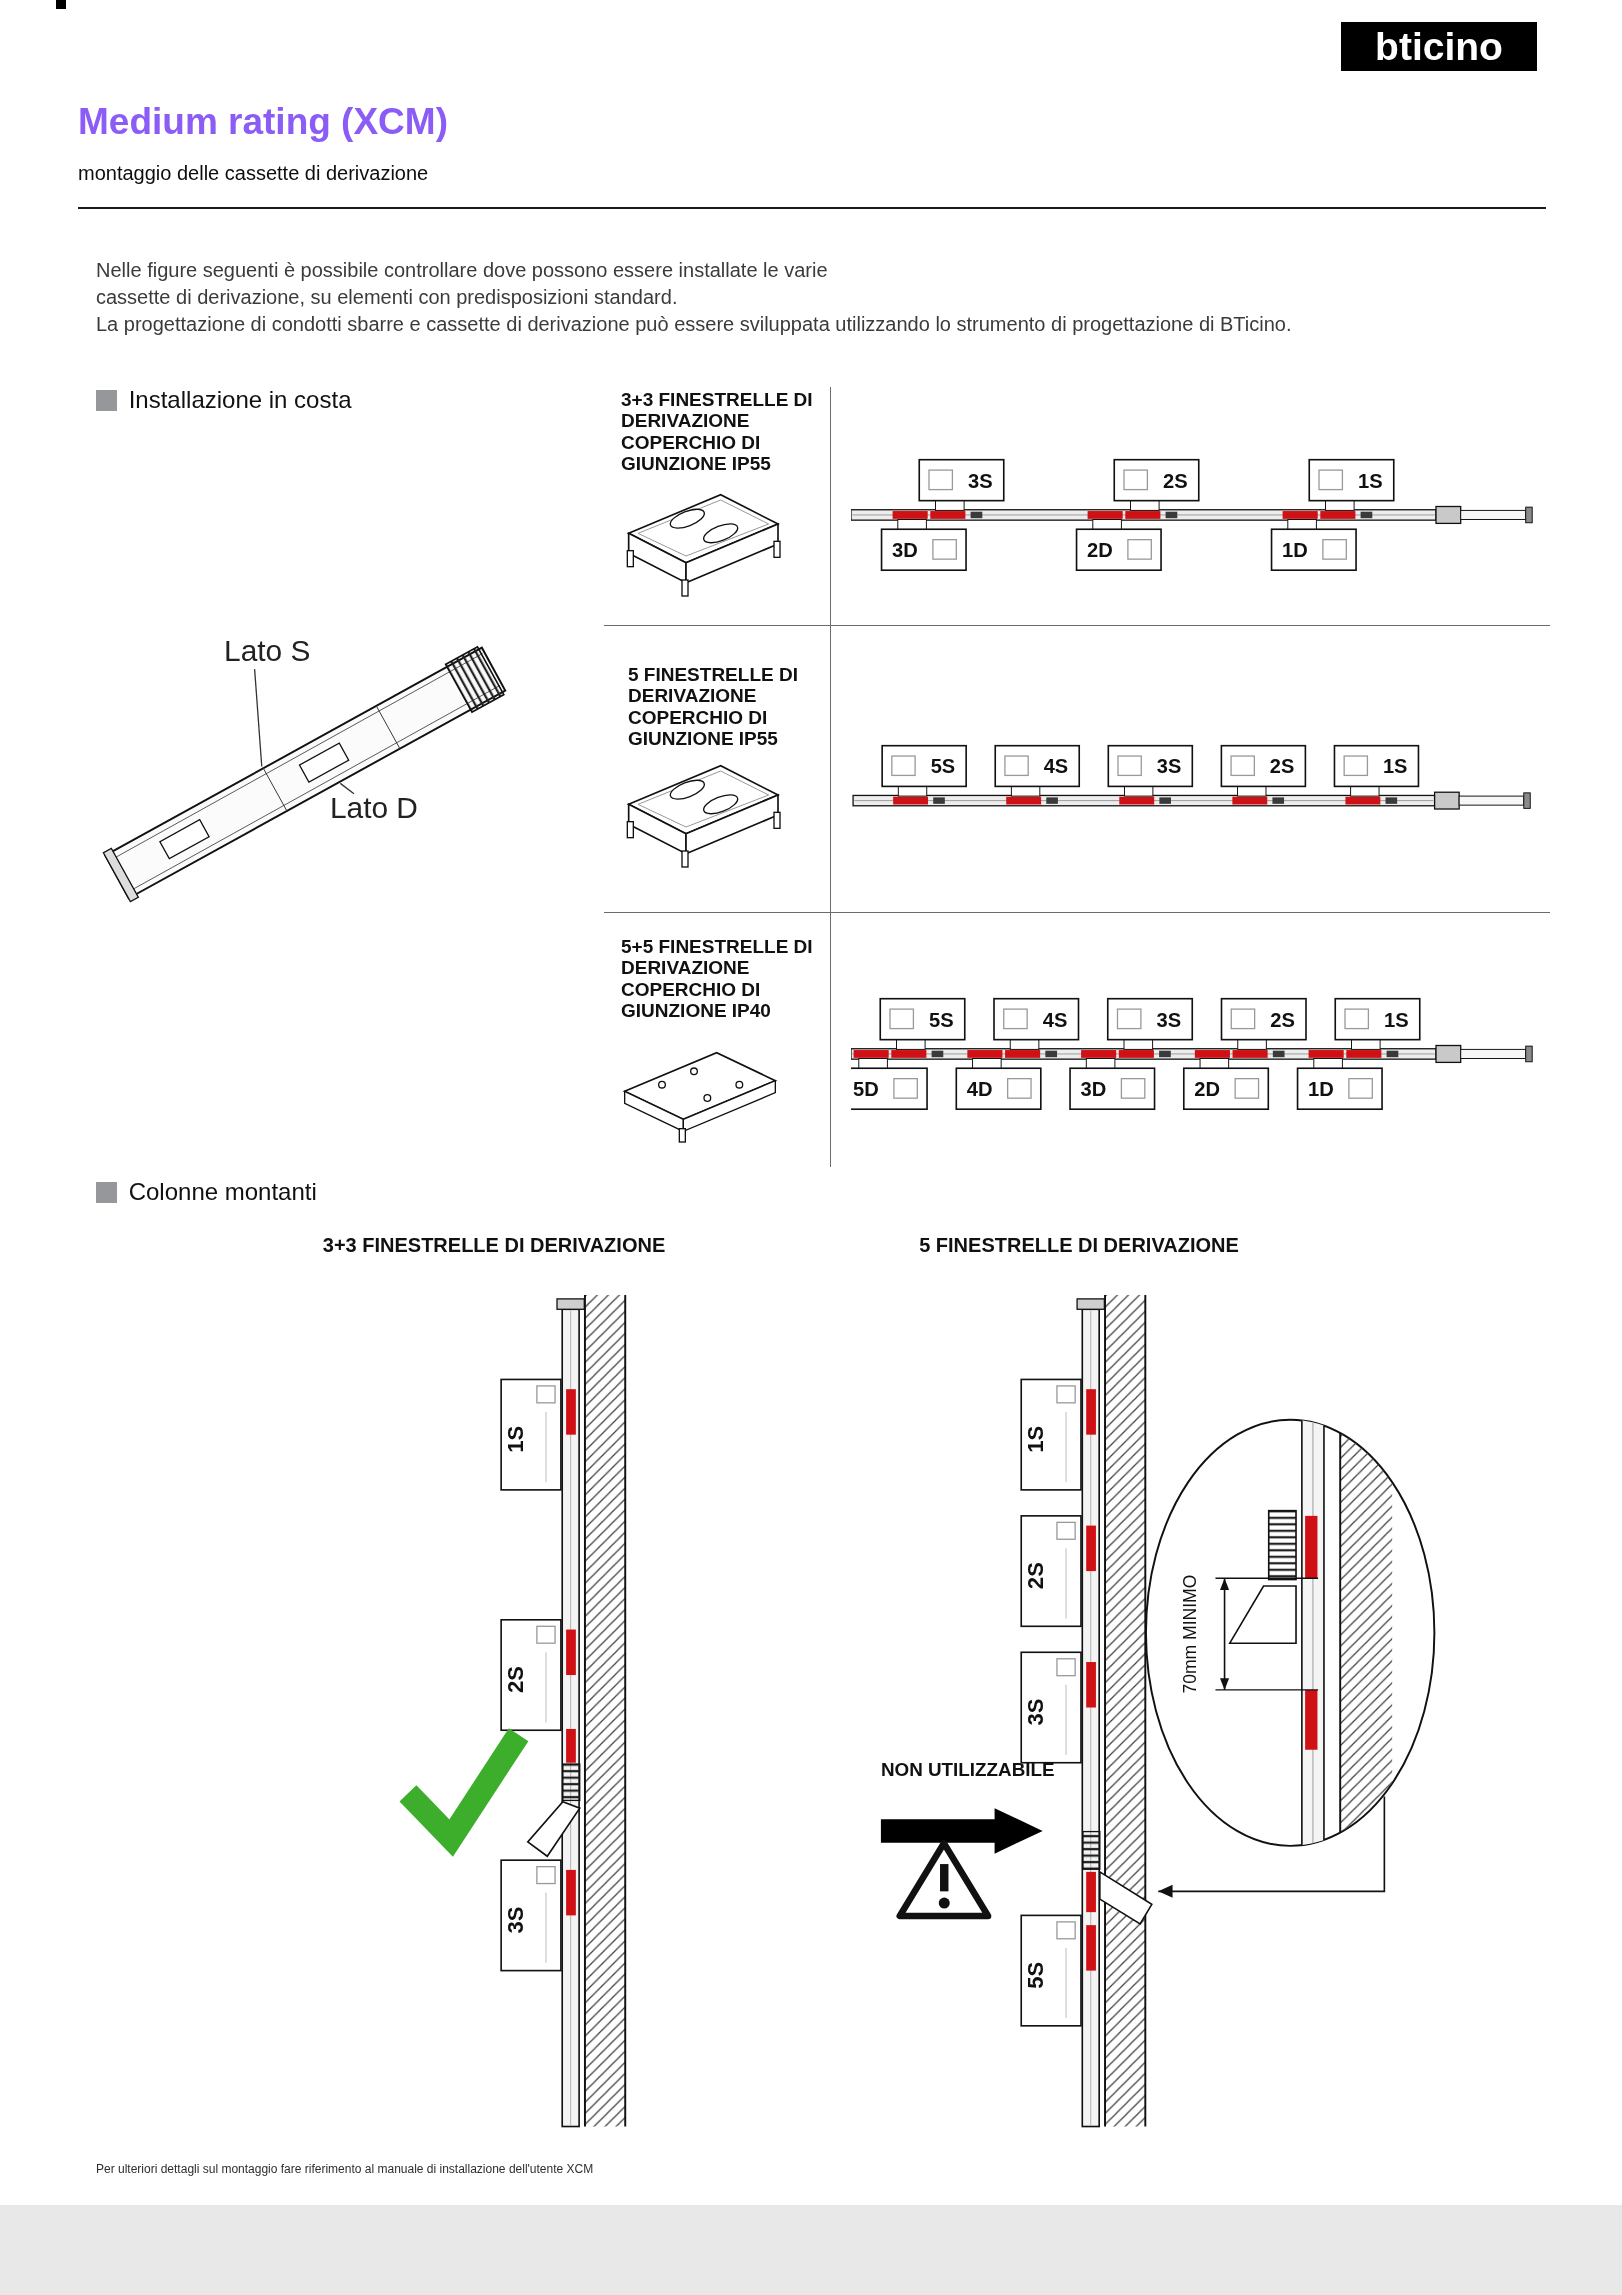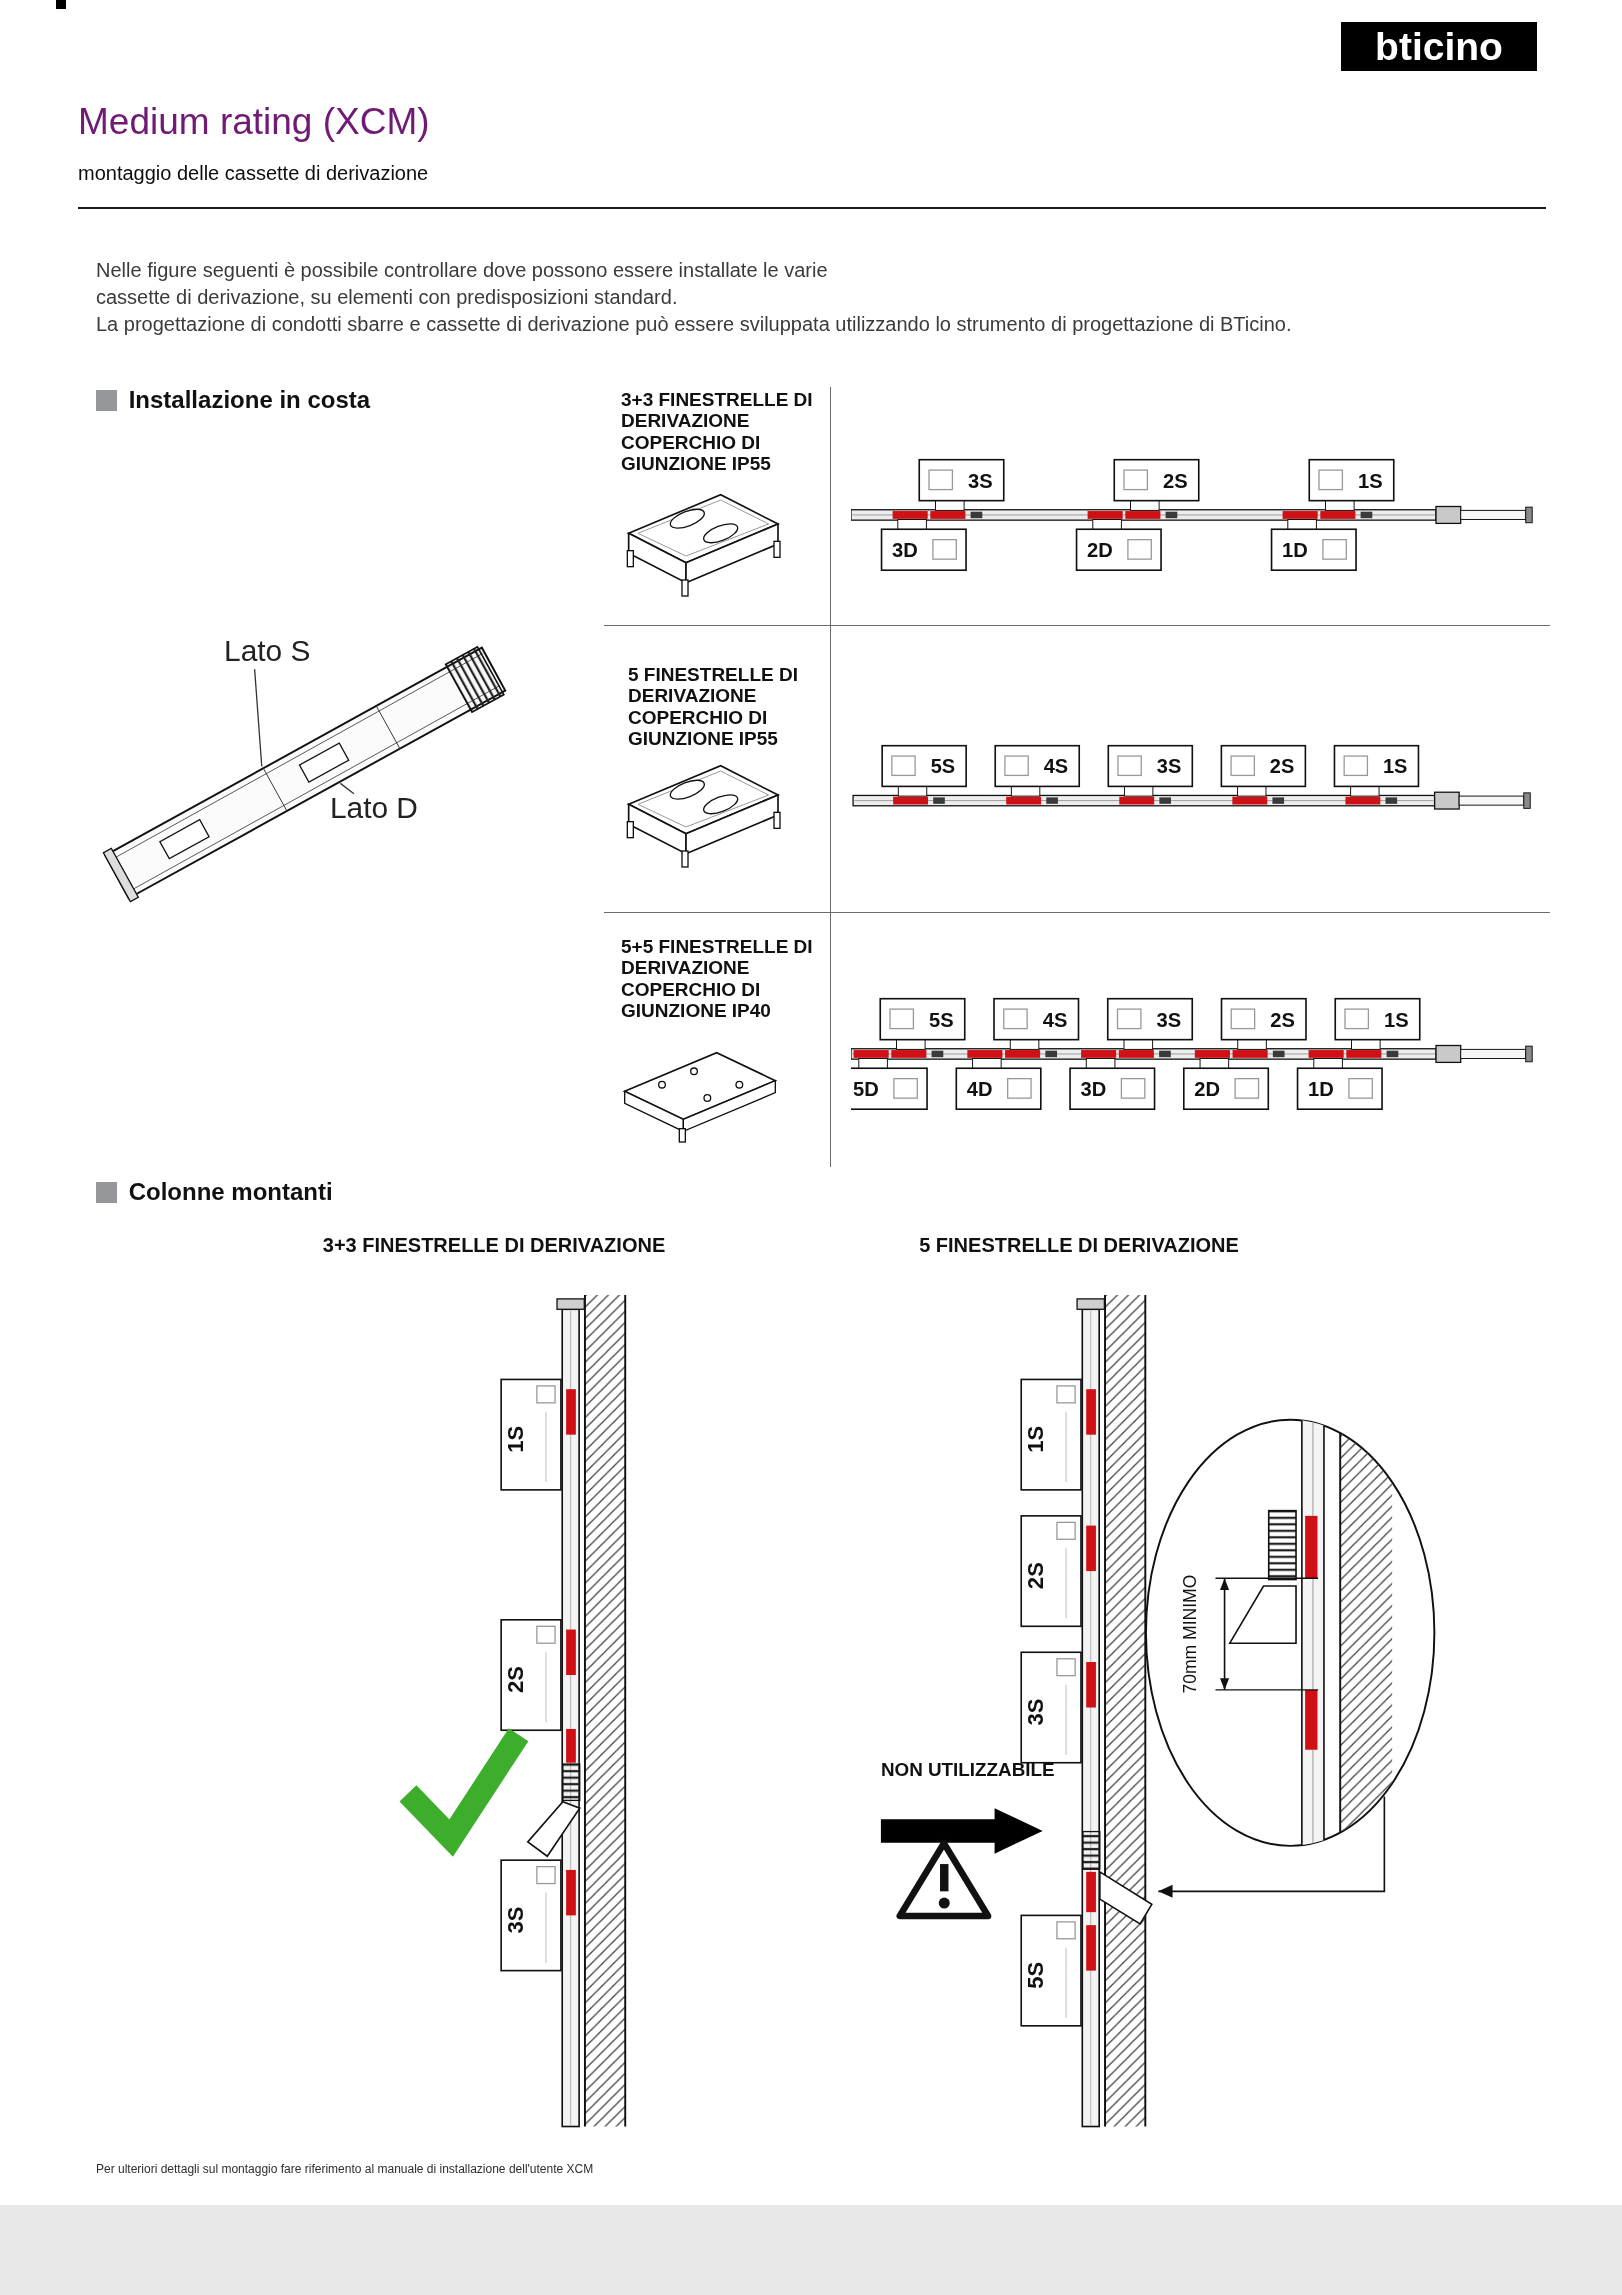--- a/index.html
+++ b/index.html
@@ -2,25 +2,25 @@
 <html style="font-size:10.4px"><head>
 <meta charset="utf-8">
 <style>
   html,body{margin:0;padding:0;background:#e8e8e8}
   #page{position:relative;width:1623px;height:2205px;background:#ffffff;overflow:hidden;
         font-family:"Liberation Sans",sans-serif;color:#111}
   .abs{position:absolute}
   .cropmark{left:56px;top:0;width:10.4px;height:9px;background:#000}
   .logo{left:1341px;top:22px;width:196px;height:49px;background:#000;color:#fff;
         display:flex;align-items:center;justify-content:center;font-weight:bold;font-size:39px}
-  .title{left:78px;top:101px;font-size:37px;font-weight:normal;color:#701a75}
+  .title{left:78px;top:101px;font-size:37px;font-weight:bold;color:#8b5cf6}
   .subtitle{left:78px;top:162px;font-size:20px;font-weight:normal;color:#0e0e0e}
   .rule{left:78px;top:207px;width:1468px;height:1.9px;background:#1a1a1a}
   .intro{left:96px;top:257px;font-size:20px;line-height:27px;color:#3b3b3b}
-  .sec-h{display:flex;align-items:center;gap:11.7px;font-weight:bold;font-size:24px;color:#111}
+  .sec-h{display:flex;align-items:center;gap:11.7px;font-weight:normal;font-size:24px;color:#111}
   .sec-h .bullet{width:21px;height:21px;background:#96979a;flex:0 0 auto}
   .caption{font-weight:bold;font-size:19px;line-height:21.4px;color:#111;white-space:pre-line;width:214px}
   .col-head{width:442px;text-align:center;font-weight:bold;font-size:20px;color:#111}
   .divv{left:830px;top:387px;width:1.3px;height:780px;background:#6b6b6b}
   .divh{height:1.3px;background:#6b6b6b;left:604px;width:946px}
   .footnote{left:96px;top:2162px;font-size:12px;color:#2e2e2e}
   .pagenum{left:1462px;top:2207px;width:84px;font-size:24px;font-weight:bold}
   .bottombar{left:0;top:2272px;width:1623px;height:23.4px;background:#000}
   svg text{font-family:"Liberation Sans",sans-serif}
 </style>

